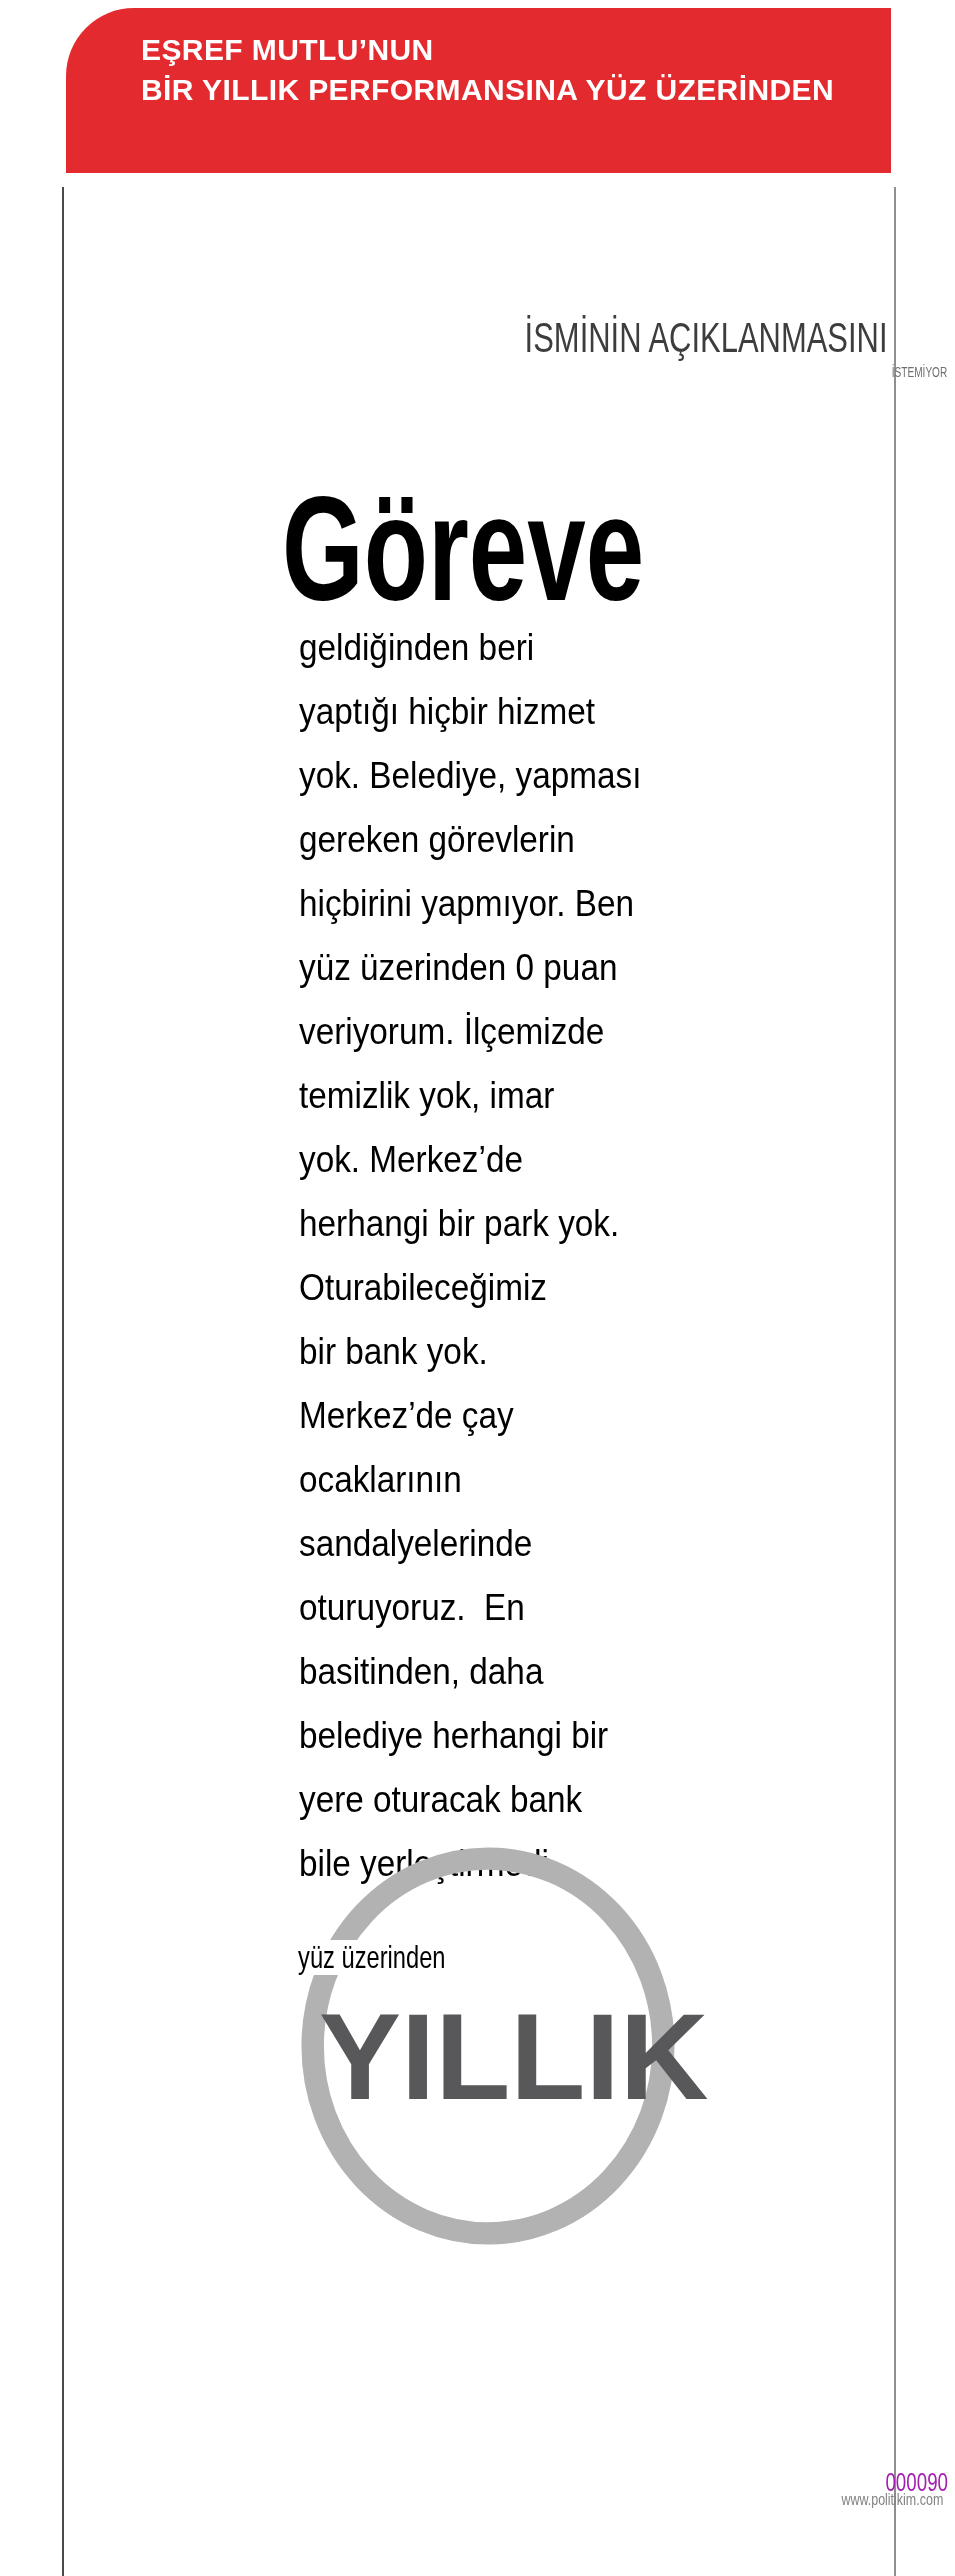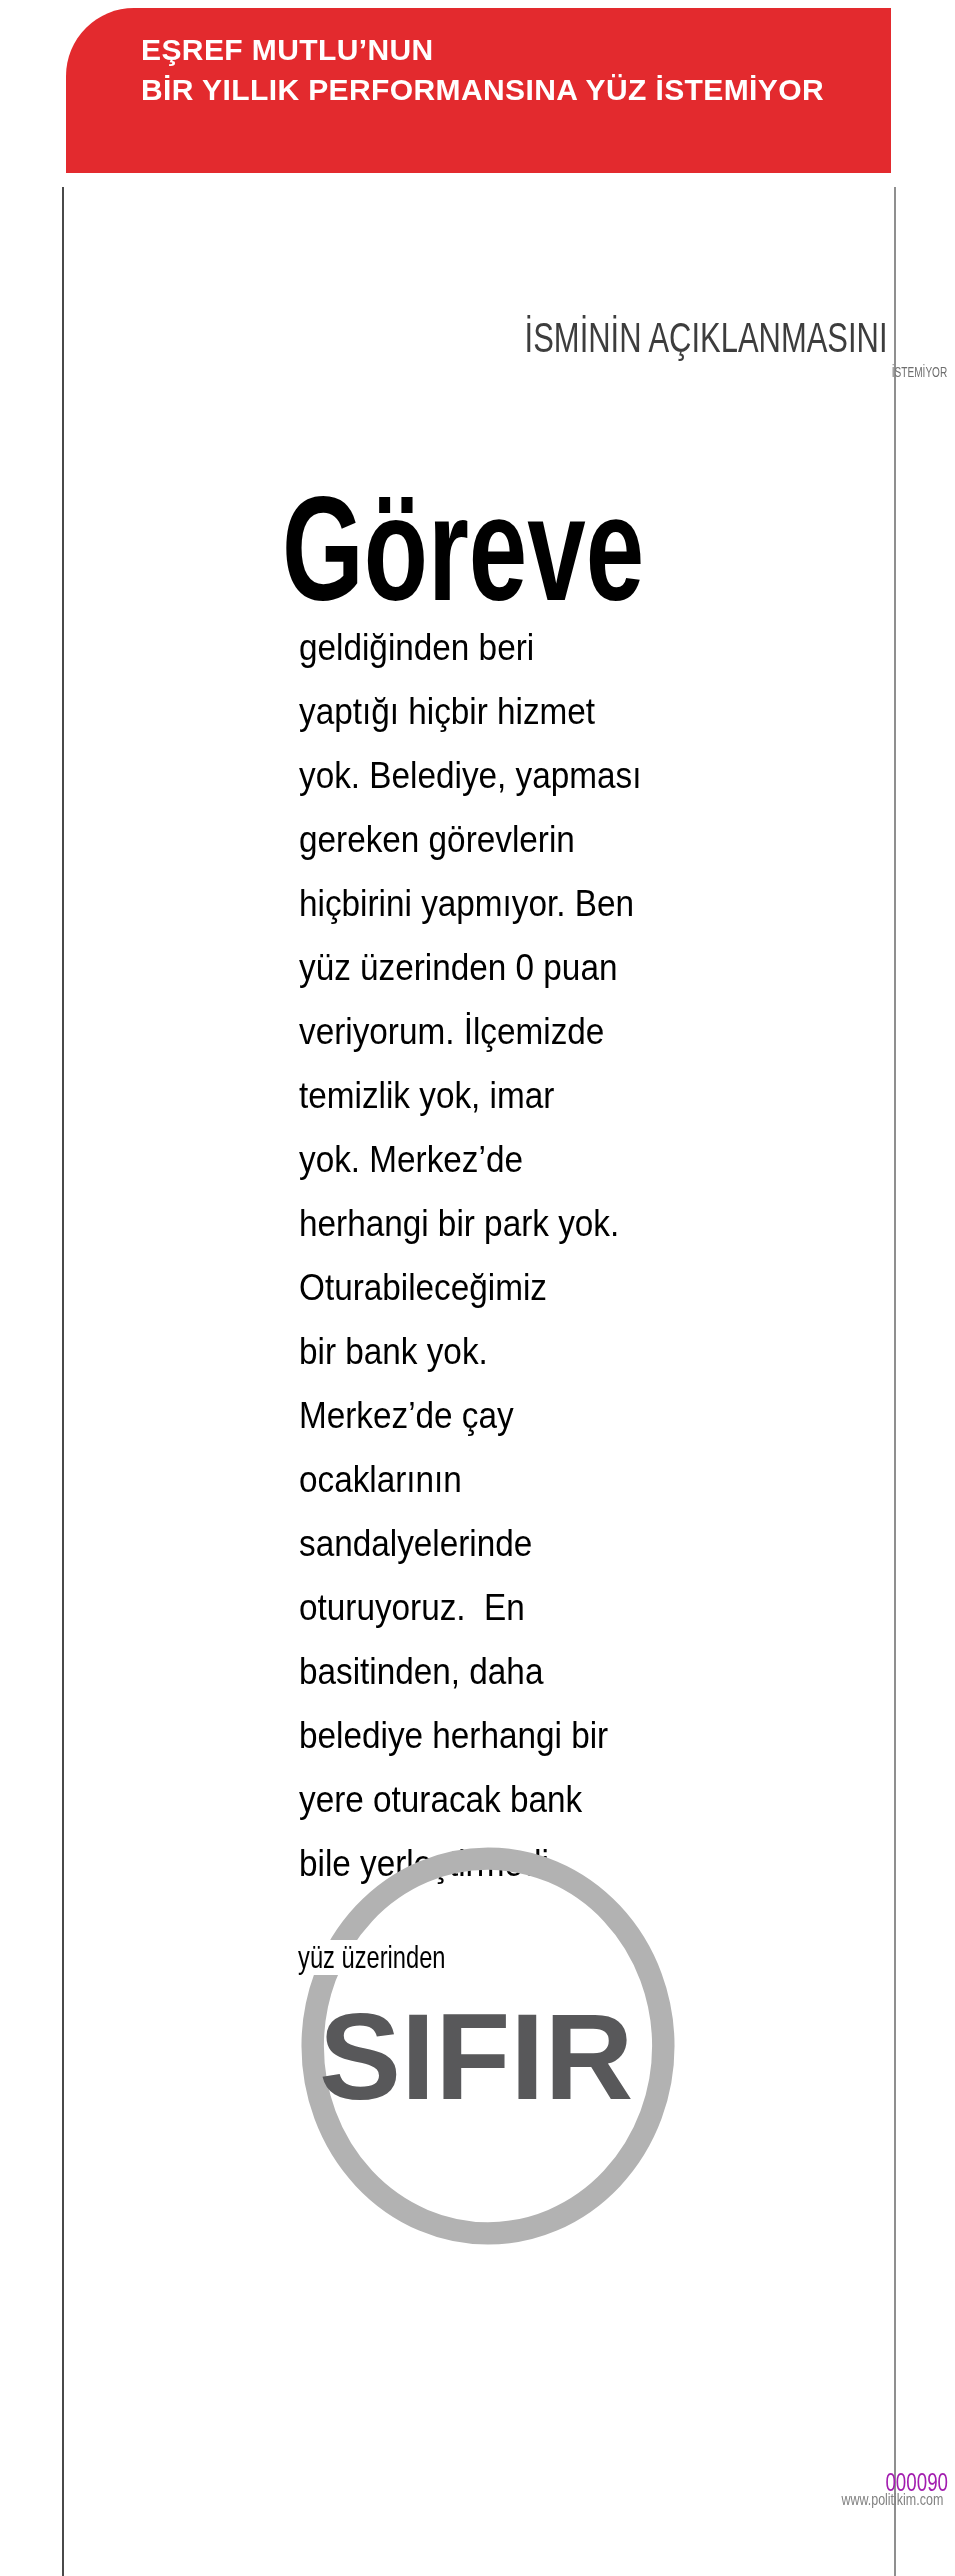--- a/index.html
+++ b/index.html
@@ -149,21 +149,21 @@
   }
   .footer-site .squeeze { transform: scaleX(0.78); }
 </style>
 </head>
 <body>
 
 <div class="page">
 
   <div class="header-red">
     <div class="header-line">EŞREF MUTLU’NUN</div>
-    <div class="header-line">BİR YILLIK PERFORMANSINA YÜZ İSTEMİYOR</div>
+    <div class="header-line">BİR YILLIK PERFORMANSINA YÜZ ÜZERİNDEN</div>
   </div>
 
   <div class="rule rule-left"></div>
   <div class="rule rule-right"></div>
 
   <div class="center-row respondent-title">
     <span class="squeeze">İSMİNİN AÇIKLANMASINI</span>
   </div>
   <div class="center-row respondent-subtitle">
     <span class="squeeze">İSTEMİYOR</span>
@@ -194,21 +194,21 @@
   <svg class="ring-svg" width="374" height="398" viewBox="0 0 450 479" aria-hidden="true">
     <ellipse cx="225" cy="239.5" rx="211" ry="225.5" fill="none" stroke="#b2b2b2" stroke-width="27"></ellipse>
   </svg>
 
   <div class="score-label">
     <div class="score-label-line">
       <span class="chip">yüz üzerinden</span>
     </div>
   </div>
 
-  <div class="score-value">SIFIR</div>
+  <div class="score-value">YILLIK</div>
 
   <div class="center-row footer-code">
     <span class="squeeze">000090</span>
   </div>
   <div class="center-row footer-site">
     <span class="squeeze">www.politikim.com</span>
   </div>
 
 </div>
 

